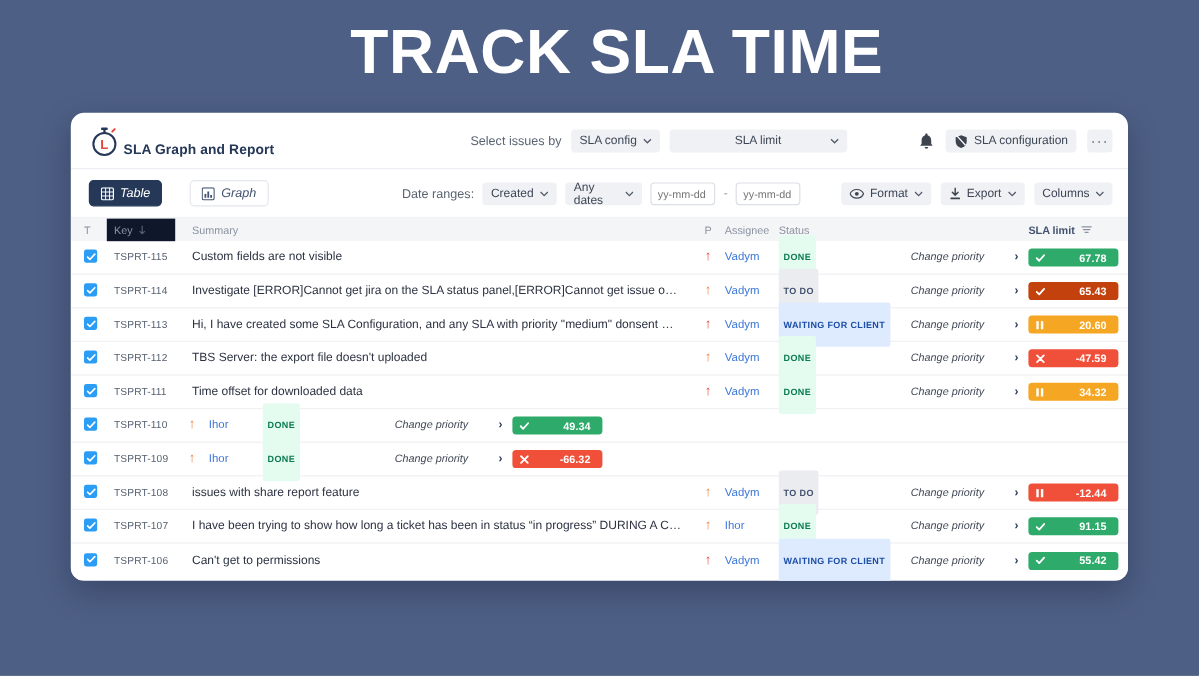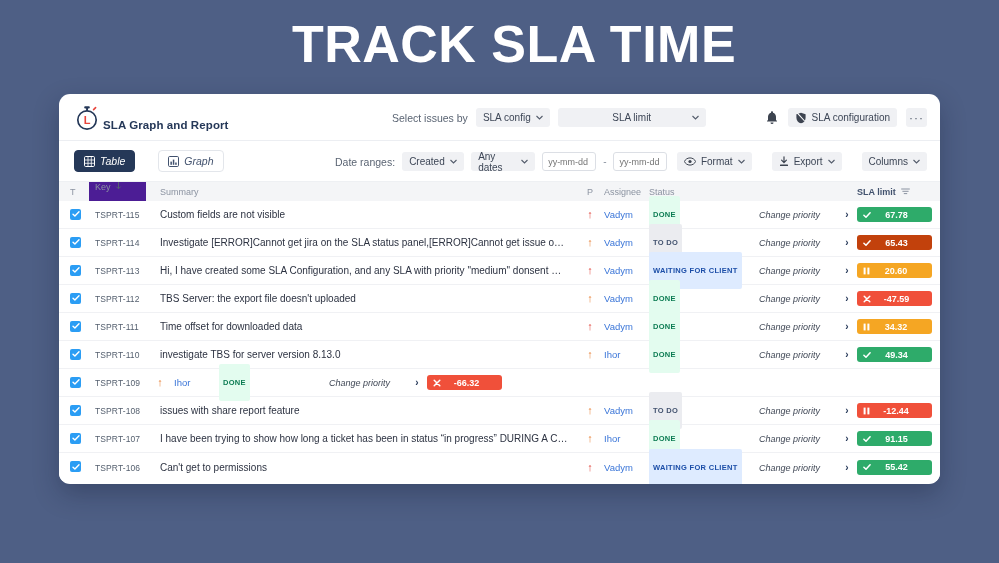--- a/index.html
+++ b/index.html
@@ -104,30 +104,30 @@
   .dateinput {
     width: 54px; height: 19px; border: 1px solid #dcdfe5;
     border-radius: 3px; background: #fff;
     font-size: 9px; color: #8b93a1; padding: 0 5px;
     font-family: "Liberation Sans", sans-serif;
   }
   .dash { font-size: 10px; color: #8b93a1; }
 
   .toolbar-right {
     position: absolute; right: 13px; top: 0; height: 41px;
-    display: flex; align-items: center; gap: 20px;
+    display: flex; align-items: center; gap: 8px;
   }
 
   
   .thead {
     display: flex; align-items: center; height: 19px;
     background: #f4f5f7; font-size: 9px; color: #8b93a1;
   }
-  .thead .cell-key { background: #4c1d95; height: 19px; display: flex;
-    }
+  .thead .cell-key { background: #0f172a; height: 19px; display: flex;
+    align-items: center; }
   .tbody { background: #fff; }
   .trow {
     display: flex; align-items: center; height: 28px;
     border-bottom: 1px solid #f0f1f4; font-size: 10px; color: #2c3241;
   }
   .trow:last-child { border-bottom: none; }
 
   .c-check { width: 30px; padding-left: 11px; flex: 0 0 30px; }
   .c-key   { width: 57px; flex: 0 0 57px; padding-left: 6px; }
   .c-sum   { flex: 1 1 auto; padding-left: 14px; padding-right: 8px;
@@ -156,21 +156,21 @@
   .badge.wait { background: #deebff; color: #1c4ea8; }
 
   .act-txt { font-size: 9px; color: #404856; font-style: italic; }
   .chev { font-size: 10px; color: #253858; cursor: pointer; font-weight: 700; }
 
   .slabar {
     height: 15px; border-radius: 3px; display: flex; align-items: center;
     justify-content: space-between; padding: 0 6px;
     color: #ffffff; font-size: 9px; font-weight: 700;
   }
-  .slabar .sv { flex: 1 1 auto; text-align: center; padding-right: 4px; }
+  .slabar .sv { flex: 1 1 auto; text-align: right; padding-right: 4px; }
   .sl-ico { font-size: 8px; line-height: 1; }
 
   svg { display: block; }
 </style>
 </head>
 <body>
 
 <div id="page">
 
   <div class="hero-title">TRACK SLA TIME</div>
@@ -479,21 +479,20 @@
             </span>
           </div>
         </div>
         <div class="trow">
           <div class="c-check"><span class="chk">
               <svg width="8" height="8" viewBox="0 0 8 8">
                 <path d="M1 4.2 2.9 6.1 7 1.8" fill="none" stroke="#fff" stroke-width="1.4" stroke-linecap="round" stroke-linejoin="round"></path>
               </svg>
             </span></div>
           <div class="c-key"><span class="key-txt">TSPRT-110</span></div>
-          <div class="c-sum">investigate TBS for server version 8.13.0</div>
           <div class="c-pri"><span class="arrow-up" style="color:#e8833a">↑</span></div>
           <div class="c-asg"><span class="asg-link">Ihor</span></div>
           <div class="c-sta"><span class="badge done">DONE</span></div>
           <div class="c-act"><span class="act-txt">Change priority</span></div>
           <div class="c-chev"><span class="chev">›</span></div>
           <div class="c-sla">
             <span class="slabar" style="background:#2eab6a">
               <span class="sl-ico">
                 <svg width="8" height="8" viewBox="0 0 8 8">
                   <path d="M.9 4.2 3 6.3 7.1 1.7" fill="none" stroke="#fff" stroke-width="1.5" stroke-linecap="round" stroke-linejoin="round"></path>

